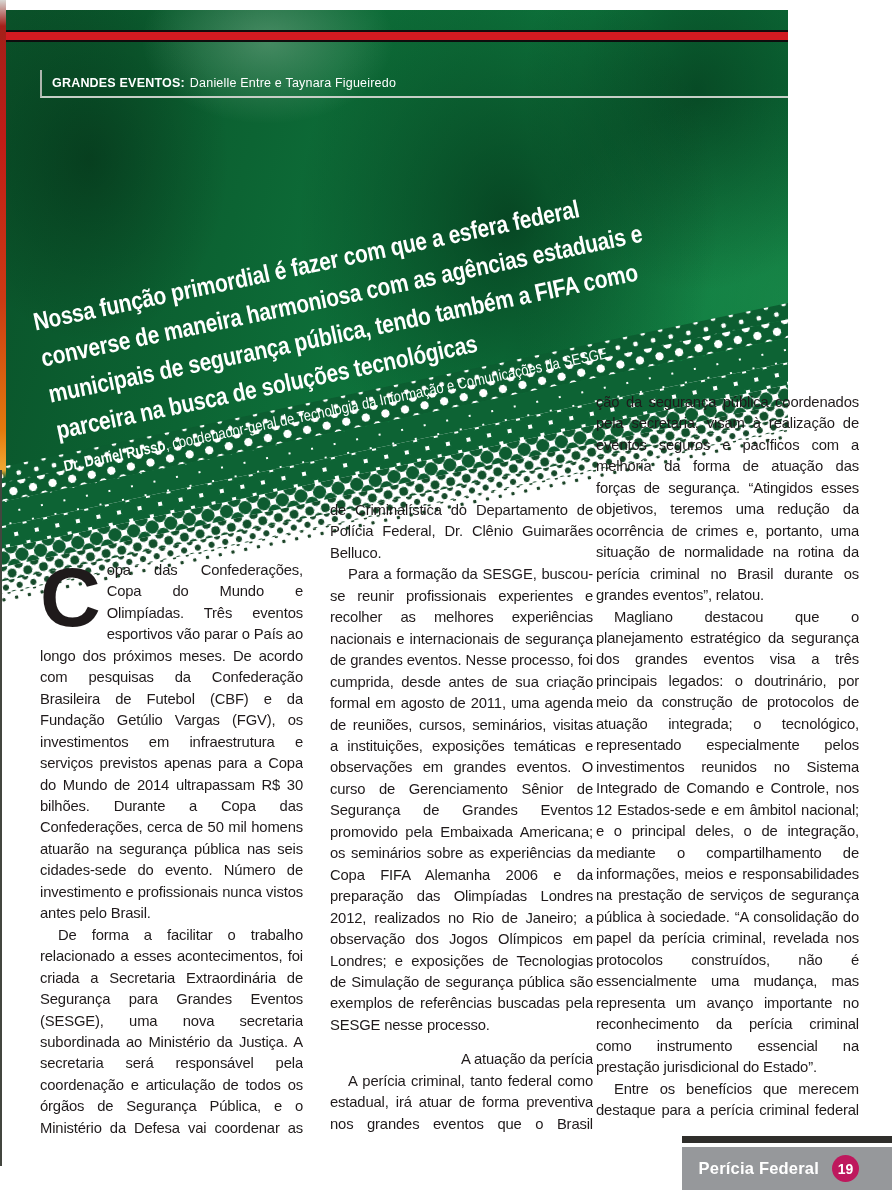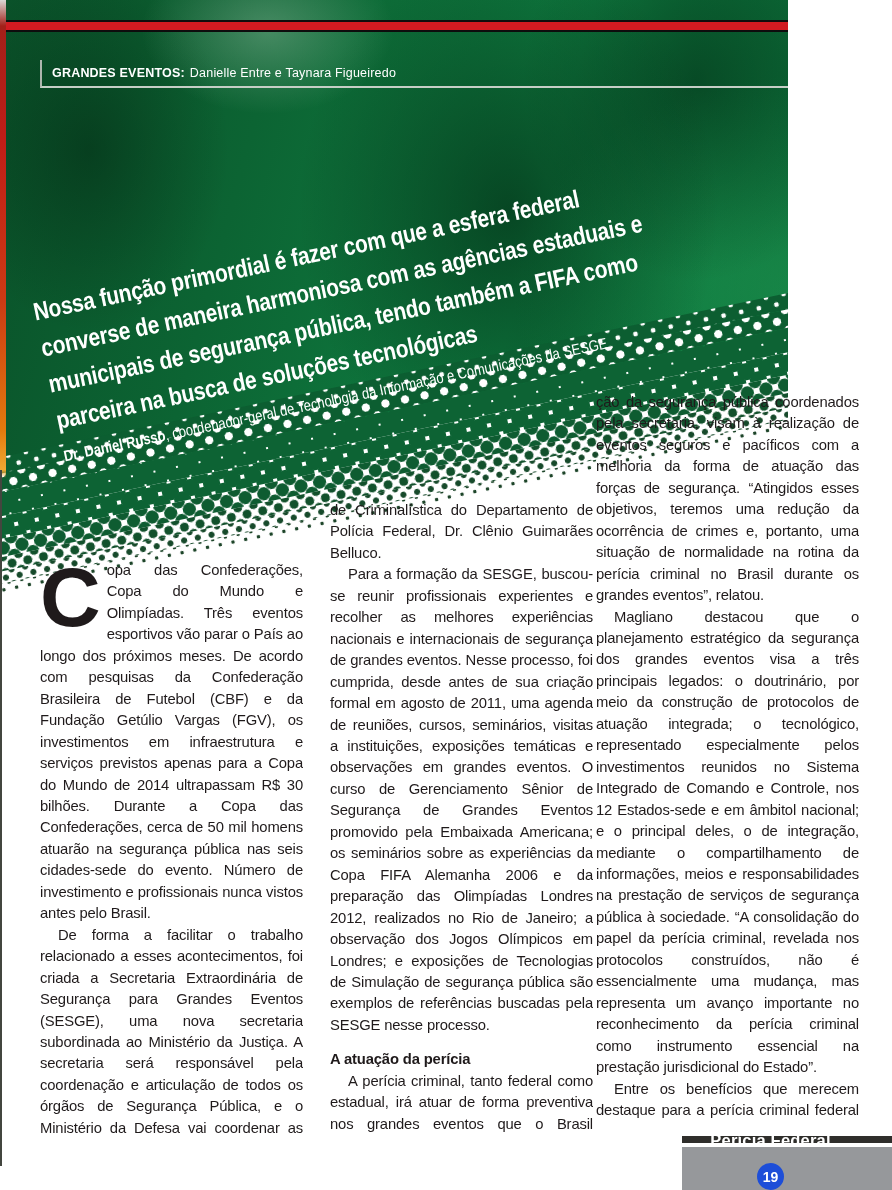--- a/index.html
+++ b/index.html
@@ -3,21 +3,21 @@
 <meta charset="utf-8">
 <style>
   html,body{margin:0;padding:0;background:#e9e9e9;}
   .page{
     position:relative;width:892px;height:1190px;margin:0 auto;
     background:#ffffff;overflow:hidden;
     font-family:"Liberation Sans","DejaVu Sans",sans-serif;
   }
 
   
-  .hero{position:absolute;left:0;top:0;width:788px;height:660px;overflow:hidden;}
+  .hero{position:absolute;left:0;top:10px;width:788px;height:660px;overflow:hidden;}
   .hero-photo{
     position:absolute;left:0;top:0;width:892px;height:500px;
     clip-path:polygon(0 0,892px 0,892px 310px,0 492px);
     background:
       radial-gradient(ellipse 180px 120px at 30% 6%, rgba(205,230,210,.30), transparent 70%),
       radial-gradient(ellipse 300px 380px at 57% 42%, rgba(0,28,12,.55), transparent 70%),
       radial-gradient(ellipse 240px 280px at 78% 16%, rgba(0,24,10,.45), transparent 72%),
       radial-gradient(ellipse 200px 260px at 10% 30%, rgba(0,20,8,.38), transparent 70%),
       radial-gradient(ellipse 430px 300px at 92% 58%, rgba(46,190,104,.38), transparent 72%),
       linear-gradient(105deg,#0a5129 0%,#0c6433 28%,#0f7d41 58%,#0c6e39 78%,#07542b 100%);
@@ -106,33 +106,33 @@
   }
   .col p{margin:0;}
   .col p + p{text-indent:18px;}
   .col-1{left:40px;top:560px;height:575px;overflow:hidden;}
   .col-2{left:330px;top:500px;height:635px;overflow:hidden;}
   .col-3{left:596px;top:392px;height:726px;overflow:hidden;}
   .dropcap{
     float:left;font-size:84px;line-height:62px;font-weight:700;
     margin:6px 8px 0 0;letter-spacing:-2px;color:#1f1a1b;
   }
-  .sect-heading{font-weight:700;margin-top:13px !important;text-indent:0 !important;text-align:left;}
+  .sect-heading{font-weight:400;margin-top:13px !important;text-indent:0 !important;text-align:right;}
   .after-heading{text-indent:18px;}
 
   
   .footer-dark{position:absolute;left:682px;top:1136px;width:210px;height:7px;background:#2f2e2b;}
   .footer-gray{
     position:absolute;left:682px;top:1147px;width:210px;height:43px;background:#96989b;
     display:flex;align-items:center;justify-content:flex-end;gap:13px;
-    padding-right:33px;box-sizing:border-box;flex-direction:column;
+    padding-right:33px;box-sizing:border-box;
   }
   .footer-brand{color:#ffffff;font-weight:700;font-size:16.5px;letter-spacing:.2px;}
   .page-badge{
-    width:27px;height:27px;border-radius:50%;background:#1d4ed8;flex:0 0 auto;
+    width:27px;height:27px;border-radius:50%;background:#be185d;flex:0 0 auto;
     display:flex;align-items:center;justify-content:center;
     color:#ffffff;font-weight:700;font-size:14px;text-align:center;
   }
 </style>
 </head>
 <body>
 
 <div class="page">
 
   <div class="hero">

